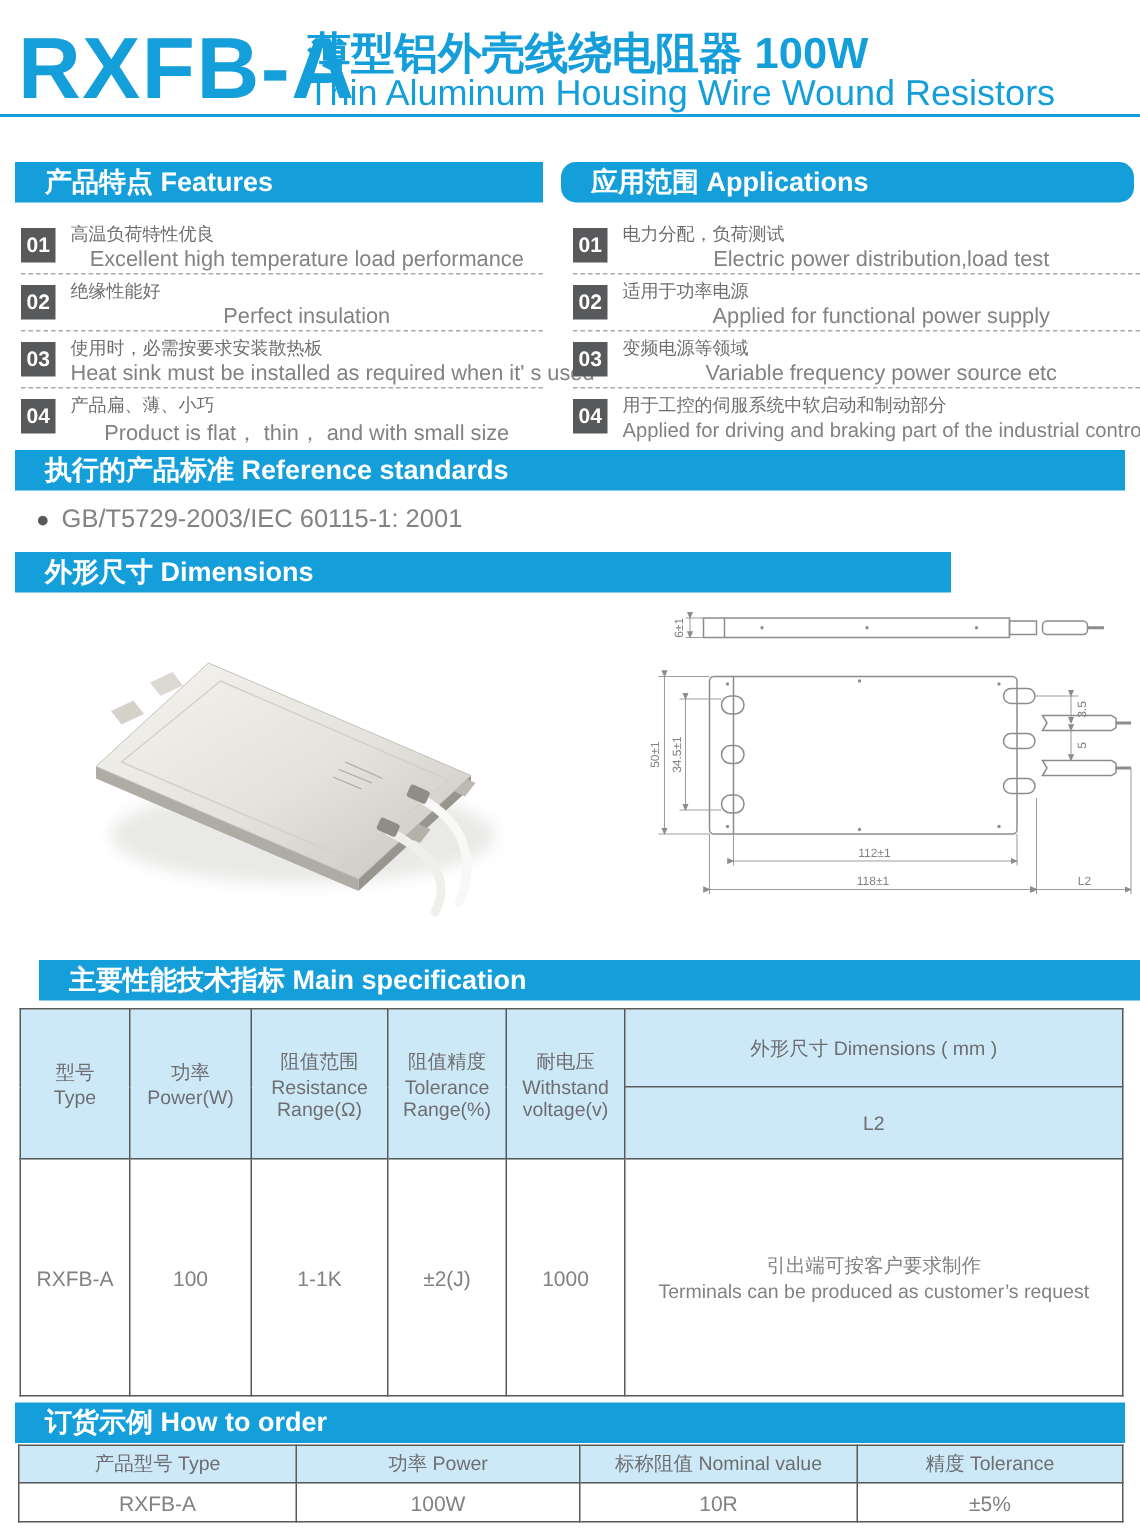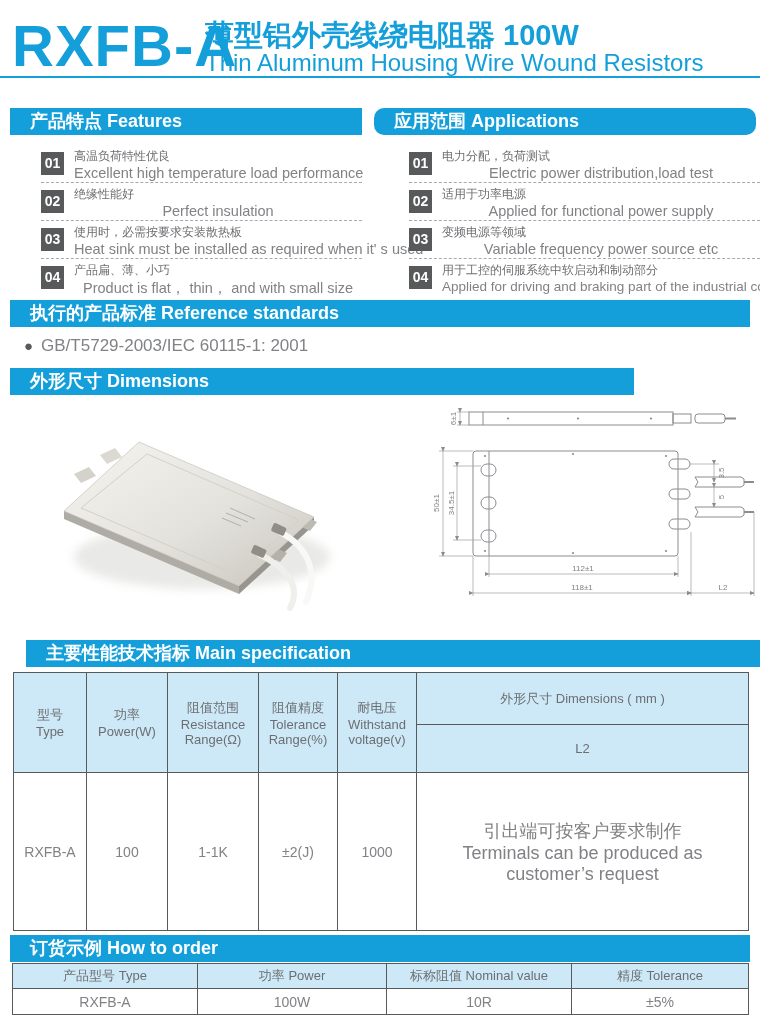--- a/index.html
+++ b/index.html
@@ -26,21 +26,21 @@
     position:absolute; left:0; top:76px; width:760px; height:2px; background:#149fdb;
   }
   
   .bar {
     position:absolute; height:27px; background:#149fdb; color:#ffffff;
     font-size:18px; font-weight:bold; line-height:27px; padding-left:20px;
     white-space:nowrap; overflow:hidden;
   }
   
   .item-list { position:absolute; }
-  .item { position:relative; height:38px; padding-left:33px;margin-left:27px; }
+  .item { position:relative; height:38px; padding-left:33px; }
   .item.dashed { border-bottom:1px dashed #a7a9ac; }
   .num-badge {
     position:absolute; left:0; top:7px; width:23px; height:23px;
     background:#58595b; color:#ffffff; font-size:14px; font-weight:bold;
     text-align:center; line-height:23px;
   }
   .item-cn { font-size:12px; color:#6d6e71; padding-top:3px; white-space:nowrap; }
   .item-en { font-size:14.5px; color:#808285; white-space:nowrap;text-align:center; }
   
   .standards-line { position:absolute; left:14px; top:336px; font-size:17px; color:#808285;margin-left:10px; }
@@ -280,21 +280,21 @@
     </tr>
     <tr>
       <th style="height:48px;">L2</th>
     </tr>
     <tr>
       <td style="height:158px;">RXFB-A</td>
       <td>100</td>
       <td>1-1K</td>
       <td>±2(J)</td>
       <td>1000</td>
-      <td style="font-size:18px;">引出端可按客户要求制作
+      <td style="font-size:13px;">引出端可按客户要求制作
 Terminals can be produced as customer’s request</td>
     </tr>
   </tbody>
     </table>
 
   <div class="bar" style="left:10px; top:935px; width:740px;">订货示例  How to order</div>
   <table class="order-table">
     <colgroup>
       <col style="width:185px">
         <col style="width:189px">

